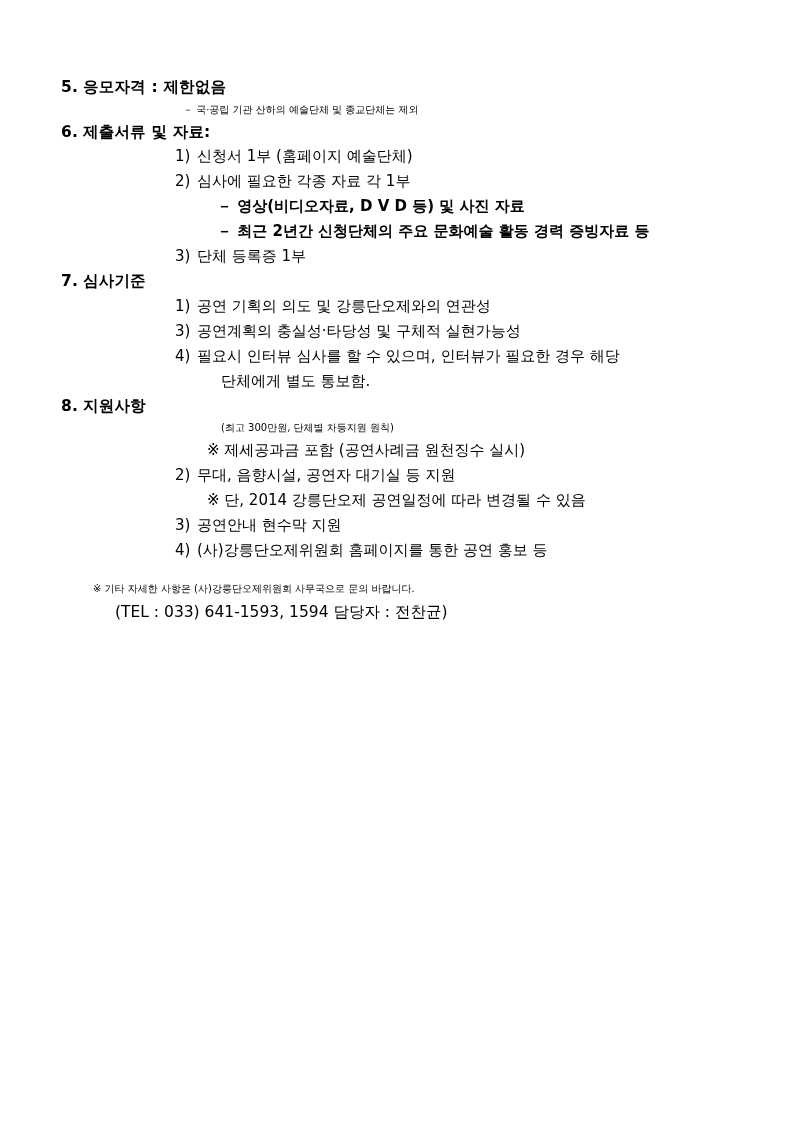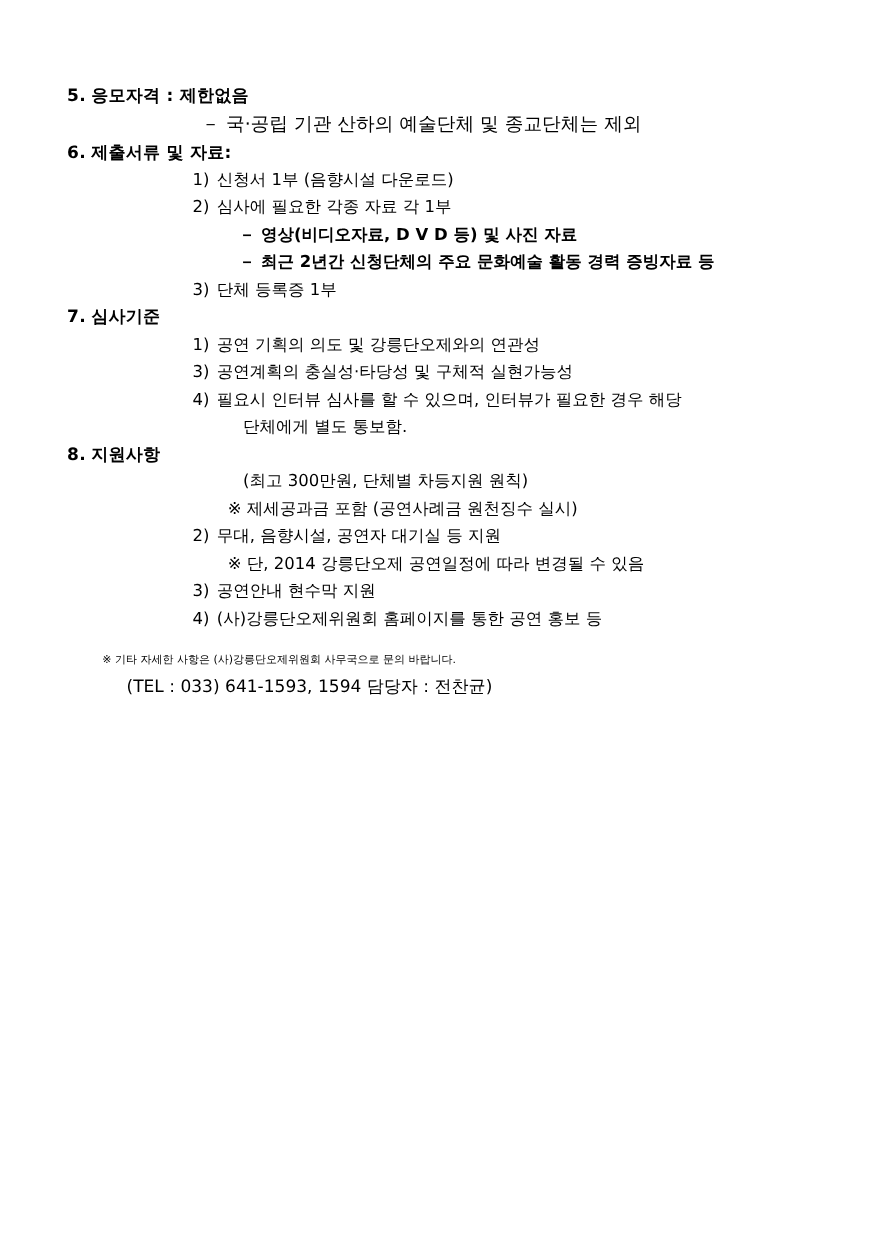--- a/index.html
+++ b/index.html
@@ -41,21 +41,21 @@
   .sec-head .num {
     display: inline-block;
     width: 22px;
   }
 
   
   .dash-l1 {
     padding-left: 142px;
     text-indent: -14px;
     margin-bottom: 10px;
-    font-size: 17px;
+    font-size: 10px;
   }
 
   
   .sub {
     padding-left: 142px;
     text-indent: -22px;
     margin-bottom: 10px;
     font-size: 15px;
   }
   .sub .snum {
@@ -74,21 +74,21 @@
     padding-left: 178px;
     text-indent: -16px;
     margin-bottom: 10px;
     font-size: 15px;
     font-weight: bold;
   }
   
   .paren {
     padding-left: 166px;
     margin-bottom: 10px;
-    font-size: 15px;
+    font-size: 10px;
   }
   
   .note-sub {
     padding-left: 170px;
     text-indent: -18px;
     margin-bottom: 10px;
     font-size: 15px;
   }
 
   
@@ -115,21 +115,21 @@
         <span class="num">5.</span><span>응모자격  :  제한없음</span>
       </div>
       <div class="dash-l1">－  국·공립 기관 산하의 예술단체 및 종교단체는 제외</div>
     </div>
 
     <div class="section">
       <div class="sec-head">
         <span class="num">6.</span><span>제출서류 및 자료:</span>
       </div>
       <div class="sub">
-        <span class="snum">1)</span><span>신청서 1부 (음향시설 다운로드)</span>
+        <span class="snum">1)</span><span>신청서 1부 (홈페이지 예술단체)</span>
       </div>
       <div class="sub">
         <span class="snum">2)</span><span>심사에 필요한 각종 자료 각 1부</span>
       </div>
       <div class="dash-l2">－  영상(비디오자료, D V D  등) 및 사진 자료</div>
       <div class="dash-l2">－  최근 2년간 신청단체의 주요 문화예술 활동 경력 증빙자료 등</div>
       <div class="sub">
         <span class="snum">3)</span><span>단체 등록증 1부</span>
       </div>
     </div>

